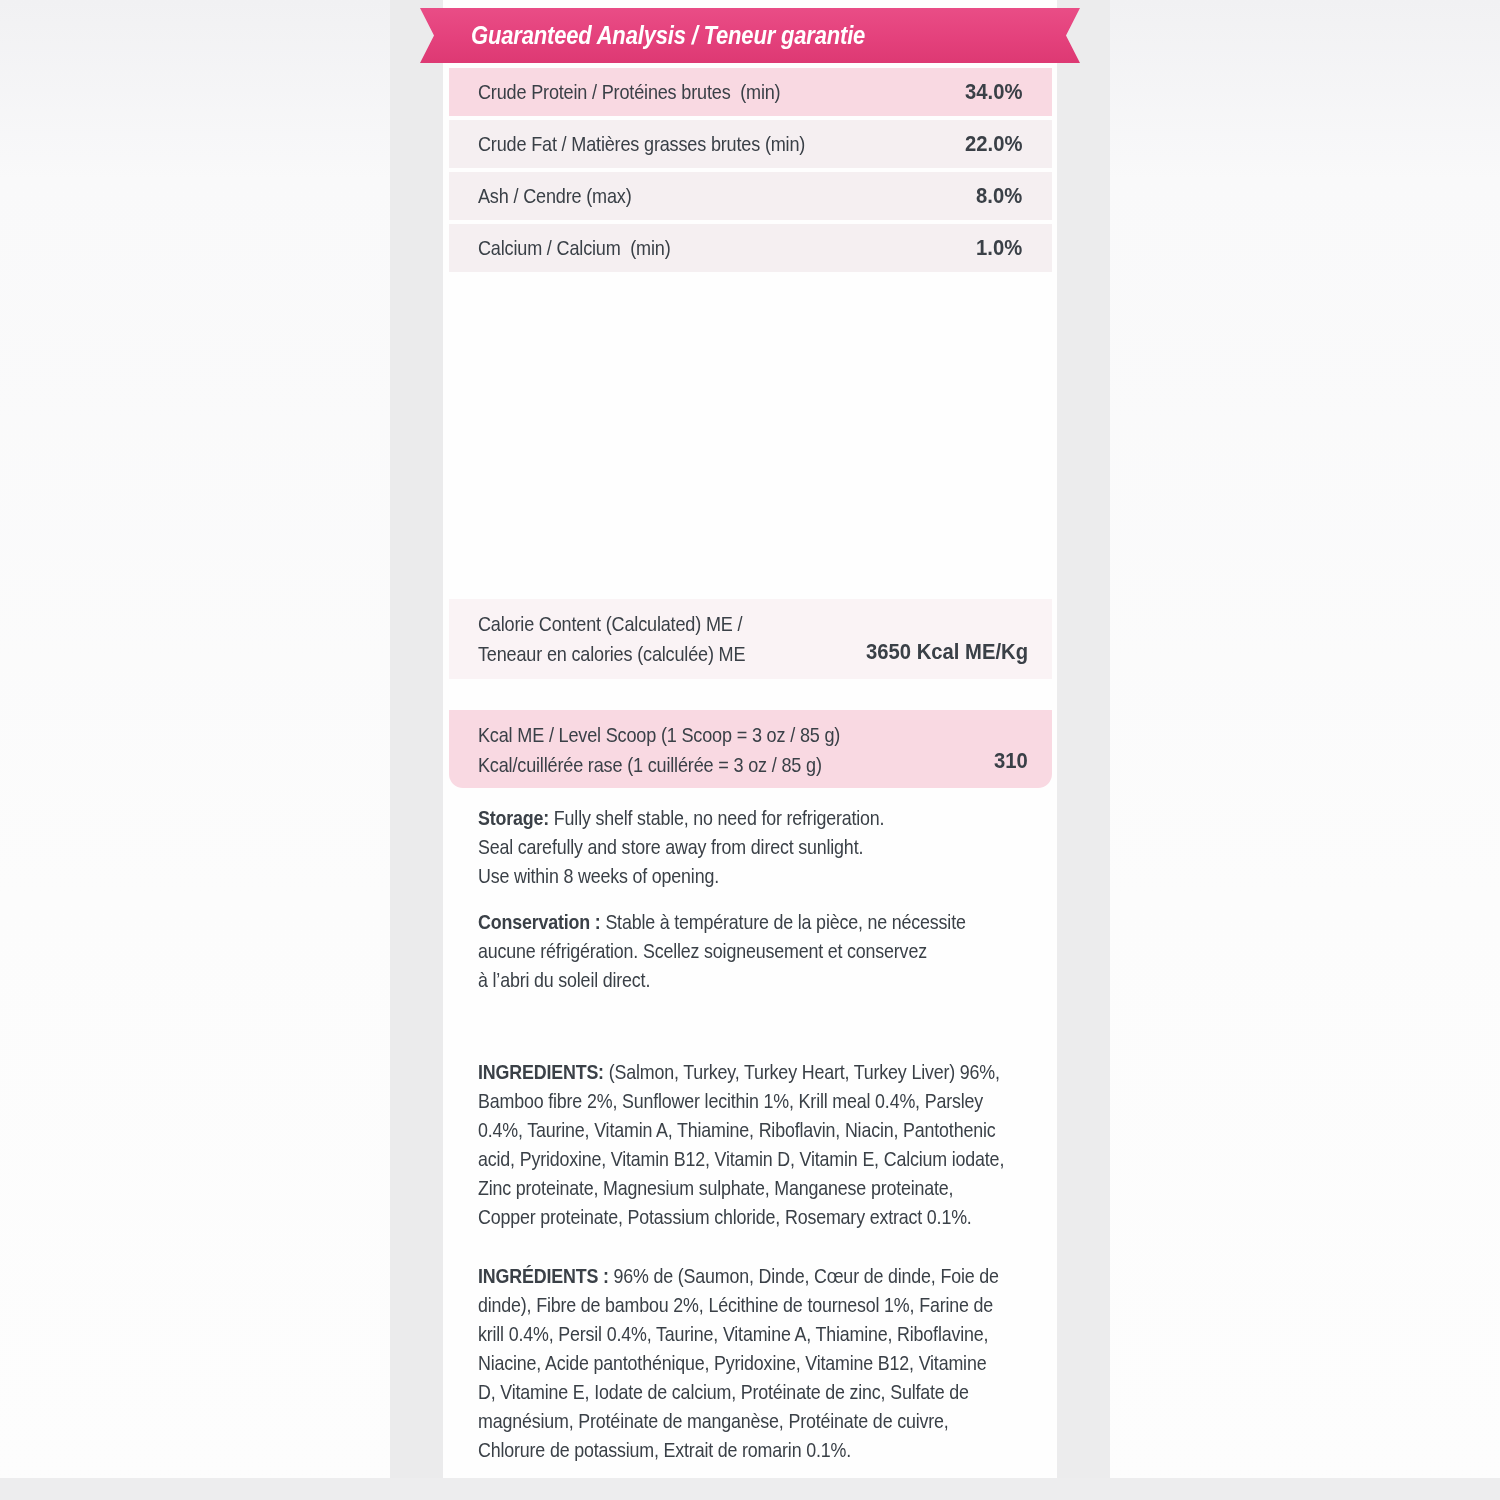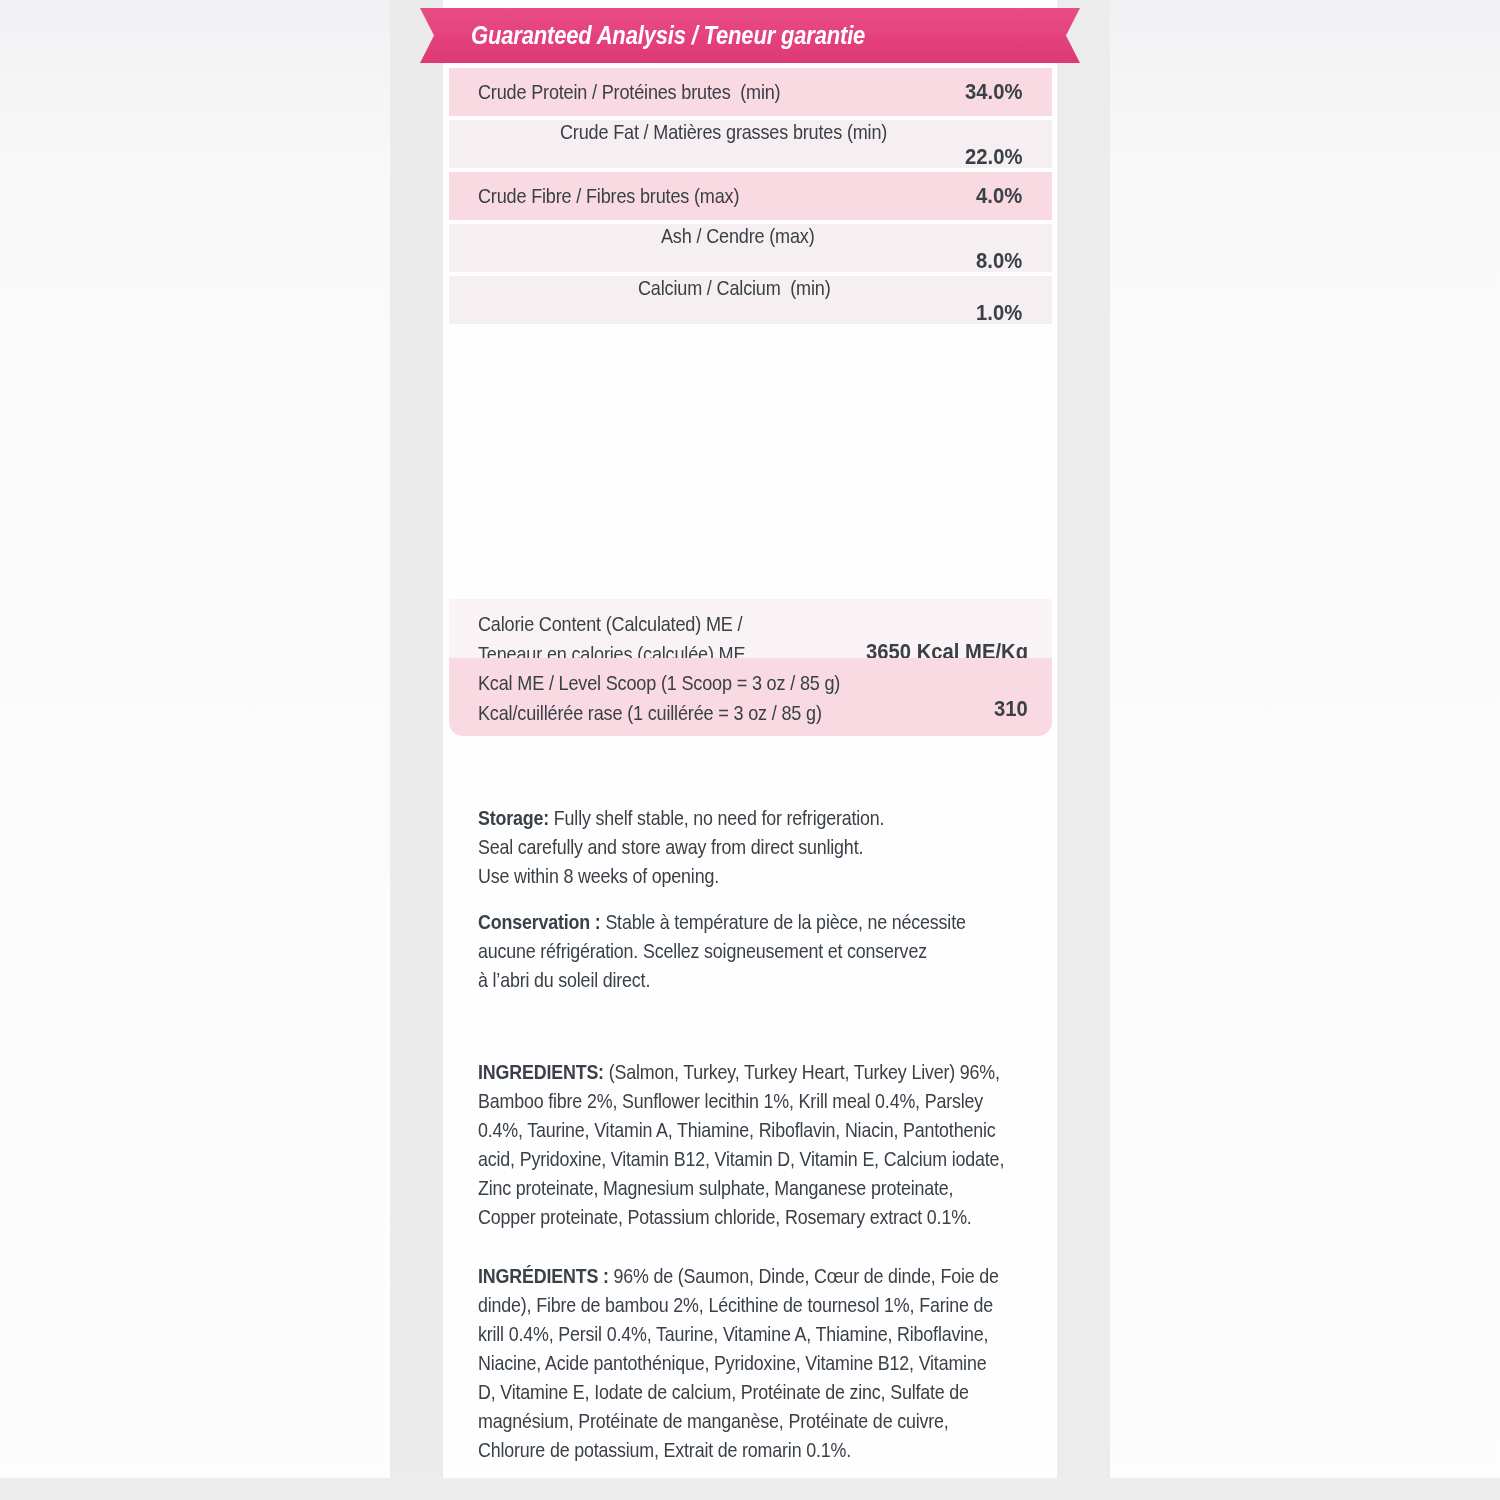--- a/index.html
+++ b/index.html
@@ -38,21 +38,21 @@
   .ribbon.cal{top:537px;}
 
   
   .rows{position:absolute;left:449px;top:68px;width:603px;}
   .row{
     height:48px;margin-bottom:4px;
     display:flex;align-items:center;
     padding:0 30px 0 29px;box-sizing:border-box;
   }
   .row.pink{background:#F9D9E2;justify-content:center;}
-  .row.light{background:#F5EFF1;flex-direction:column;}
+  .row.light{background:#F5EFF1;}
   .row .lbl{
     font-size:21px;white-space:pre;display:inline-block;
     transform:scaleX(0.86);transform-origin:0 50%;letter-spacing:-0.2px;
   }
   .row .val{
     margin-left:auto;font-weight:bold;font-size:22px;
     display:inline-block;transform:scaleX(0.92);transform-origin:100% 50%;
   }
 
   
@@ -63,21 +63,21 @@
   .cal-row .txt{
     display:inline-block;font-size:21px;line-height:30px;white-space:pre-line;
     transform:scaleX(0.86);transform-origin:0 0;letter-spacing:-0.2px;width:640px;
   }
   .cal-row .val{
     position:absolute;right:24px;bottom:14px;
     font-weight:bold;font-size:22px;
     transform:scaleX(0.92);transform-origin:100% 50%;
   }
   .cal-row.first{top:599px;height:80px;background:#FAF3F5;}
-  .cal-row.second{top:658px;height:78px;background:#F9D9E2;border-radius:0 0 14px 14px;text-decoration:underline;}
+  .cal-row.second{top:710px;height:78px;background:#F9D9E2;border-radius:0 0 14px 14px;text-decoration:underline;}
 
   
   .para{
     position:absolute;left:478px;width:700px;
     font-size:21px;line-height:29px;white-space:pre-line;
     transform:scaleX(0.85);transform-origin:0 0;letter-spacing:-0.2px;
   }
   .para b{font-weight:bold;}
   .para.storage{top:782px;}
   .para.conservation{top:886px;}
@@ -99,24 +99,20 @@
   </div>
 
   <div class="rows">
       <div class="row pink">
         <span class="lbl">Crude Protein / Protéines brutes  (min)</span>
         <span class="val">34.0%</span>
       </div>
       <div class="row light">
         <span class="lbl">Crude Fat / Matières grasses brutes (min)</span>
         <span class="val">22.0%</span>
-      </div>
-      <div class="row pink">
-        <span class="lbl">Crude Fibre / Fibres brutes (max)</span>
-        <span class="val">4.0%</span>
       </div>
       <div class="row light">
         <span class="lbl">Ash / Cendre (max)</span>
         <span class="val">8.0%</span>
       </div>
       <div class="row light">
         <span class="lbl">Calcium / Calcium  (min)</span>
         <span class="val">1.0%</span>
       </div>
     </div>

